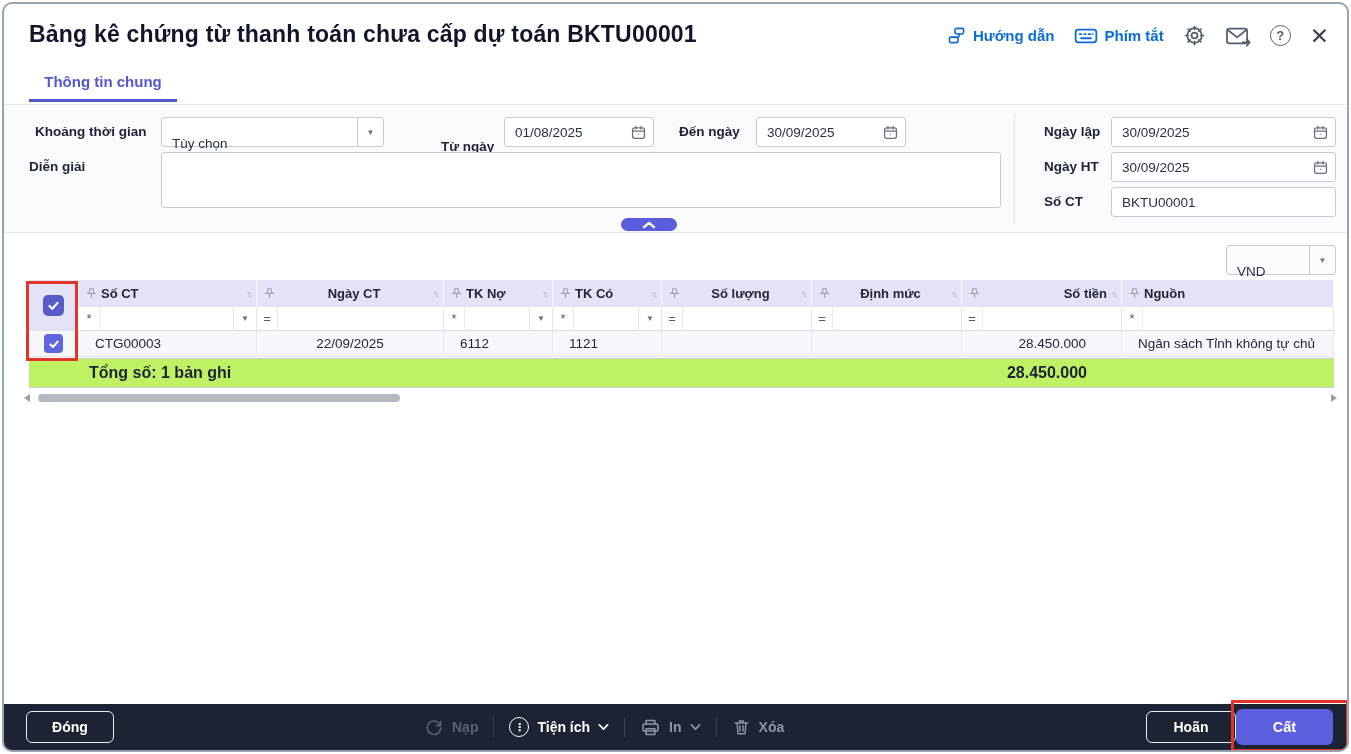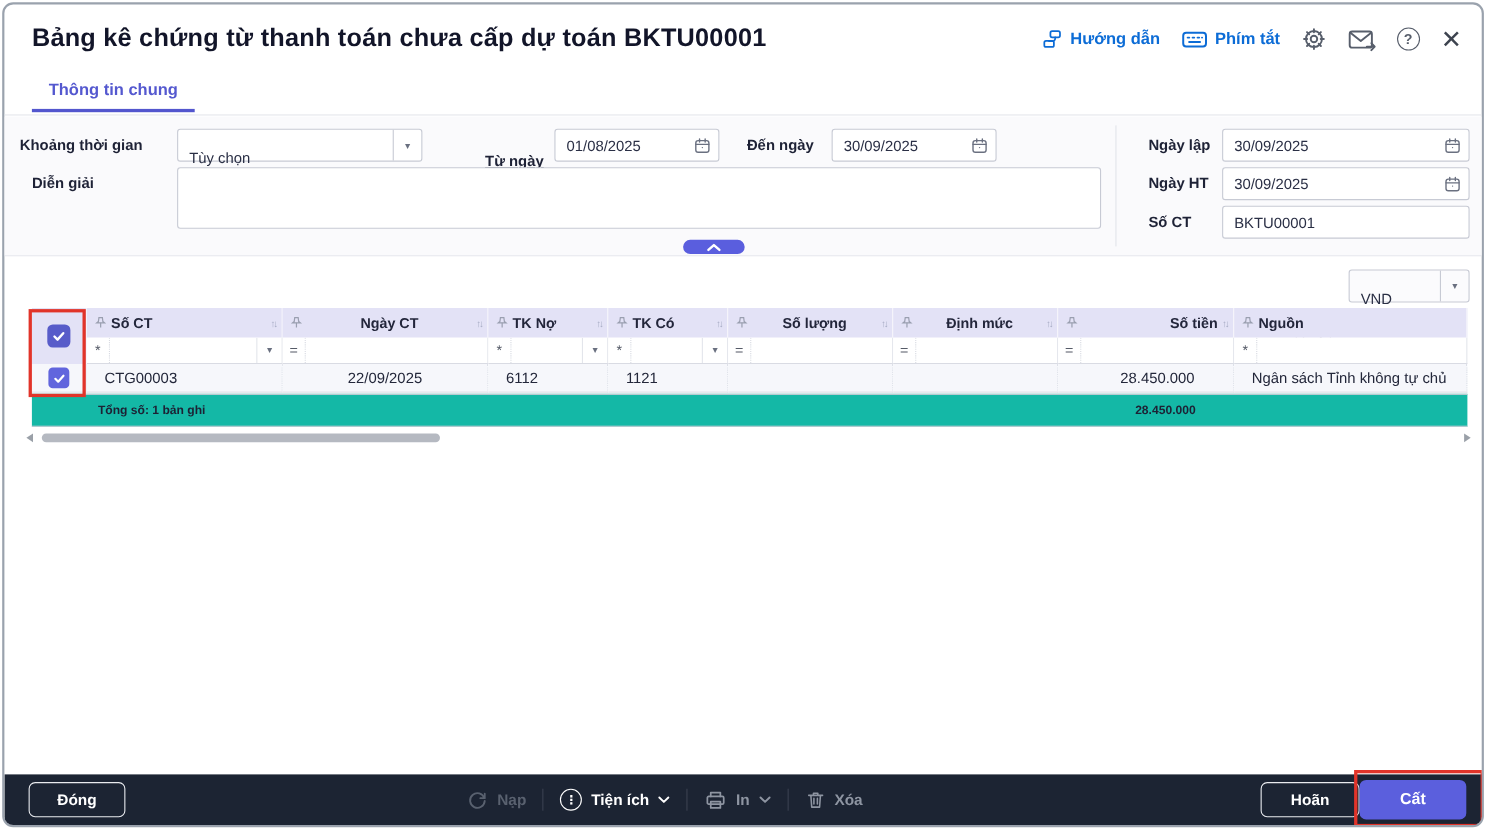--- a/index.html
+++ b/index.html
@@ -50,21 +50,21 @@
   .fop { width: 21px; display: flex; align-items: center; justify-content: center; color: #565b68; font-size: 13px; border-right: 1px dotted #d8dae2; cursor: pointer; }
   .finput { flex: 1; }
   .fdrop { width: 23px; border-left: 1px solid #e3e5eb; display: flex; align-items: center; justify-content: center; color: #6a7080; font-size: 8px; cursor: pointer; }
   .dcell { background: #f6f7fb; display: flex; align-items: center; border-right: 1px dotted #dde0e8; border-bottom: 1px solid #e2e4ea; font-size: 13.5px; color: #23273a; padding: 0 8px; white-space: nowrap; overflow: hidden; }
   .dcell.cbc { justify-content: center; border-right: 1px solid #eceef3; }
   .dcell.pl { padding-left: 16px; }
   .dcell.ar2 { justify-content: flex-end; padding-right: 35px; }
   .checkbox { width: 21px; height: 21px; background: #585cc9; border-radius: 5px; display: flex; align-items: center; justify-content: center; cursor: pointer; }
   .checkbox.small { width: 19px; height: 19px; background: #6165dd; border-radius: 4px; }
   
-  .summary { position: absolute; left: 25px; top: 354px; width: 1305px; height: 30px; background: #14b8a6; border-top: 1px solid #c9ccd5; border-bottom: 1px solid #c9ccd5; display: flex; align-items: center; font-size: 11px; color: #1d2134; }
+  .summary { position: absolute; left: 25px; top: 354px; width: 1305px; height: 30px; background: #bef264; border-top: 1px solid #c9ccd5; border-bottom: 1px solid #c9ccd5; display: flex; align-items: center; font-size: 16px; color: #1d2134; }
   .summary .stxt { padding-left: 60px; font-weight: 700; }
   .summary .samt { position: absolute; left: 933px; width: 125px; text-align: right; font-weight: 700; }
   
   .hscroll { position: absolute; left: 18px; top: 389px; width: 1315px; height: 10px; }
   .hs-thumb { position: absolute; left: 16px; top: 1px; width: 362px; height: 8px; border-radius: 4px; background: #b5b9c1; cursor: pointer; }
   .hs-arrow { position: absolute; top: 1px; width: 0; height: 0; border-style: solid; cursor: pointer; }
   .hs-left { left: 2px; border-width: 4px 6px 4px 0; border-color: transparent #9aa0a8 transparent transparent; }
   .hs-right { right: 0; border-width: 4px 0 4px 6px; border-color: transparent transparent transparent #9aa0a8; }
   
   .footer { position: absolute; left: 0; right: 0; bottom: 0; height: 46px; background: #1c2433; display: flex; align-items: center; }
@@ -127,21 +127,21 @@
     </span>
     <span class="tb-icon help-circle">?</span>
     <span class="tb-icon close-x">✕</span>
   </div>
 
   <div class="maintabs">
     <div class="maintab">Thông tin chung</div>
   </div>
 
   <div class="form-area">
-    <div class="lbl" style="left:14px;top:11px;">Khoảng thời gian</div>
+    <div class="lbl" style="left:31px;top:11px;">Khoảng thời gian</div>
     <div class="field" style="left:157px;top:11px;width:223px;">
       <span class="val">Tùy chọn</span>
       <span class="arrow-box">▼</span>
     </div>
 
     <div class="lbl" style="left:437px;top:26px;text-decoration:underline;">Từ ngày</div>
     <div class="field" style="left:500px;top:11px;width:150px;">
       <input readonly="" value="01/08/2025" style="">
       <span class="cal-box">
         <svg width="17" height="17" viewBox="0 0 20 20" fill="none" stroke="#6a7080" stroke-width="1.5" stroke-linecap="round">

